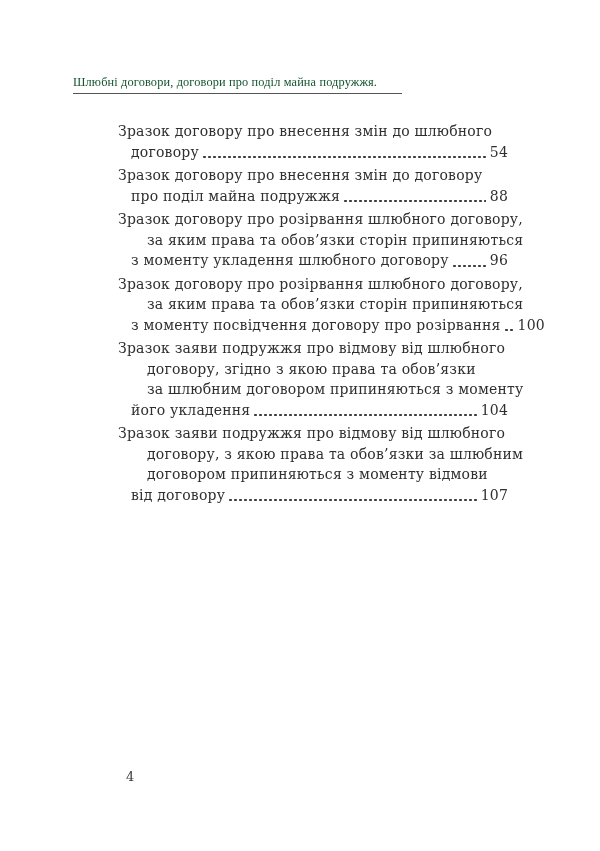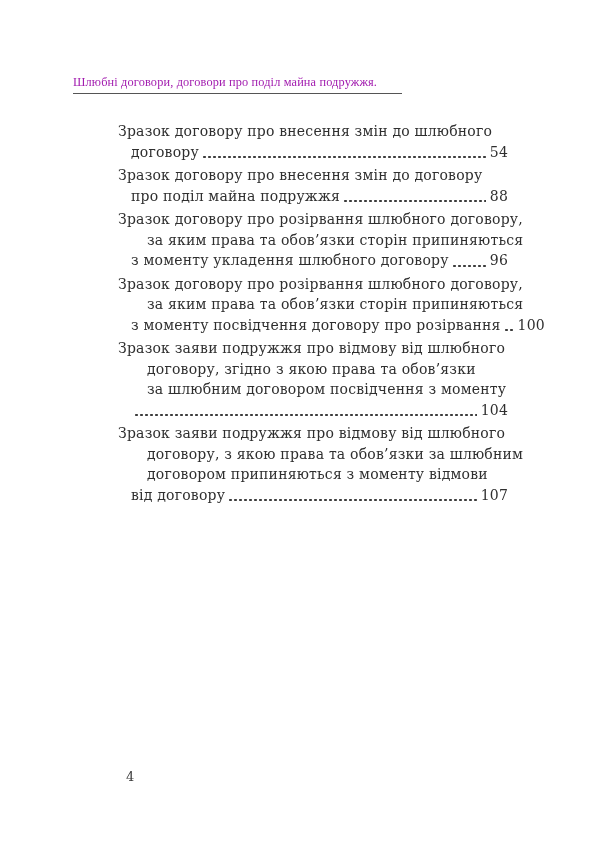--- a/index.html
+++ b/index.html
@@ -10,21 +10,21 @@
     font-family: "DejaVu Serif", serif;
     overflow: hidden;
   }
   .running-header {
     position: absolute;
     left: 73px; top: 75px;
     width: 329px;
     font-family: "Liberation Serif", serif;
     font-size: 12.3px;
     letter-spacing: 0.15px;
-    color: #a21caf;
+    color: #14532d;
     border-bottom: 1.5px solid #555555;
     padding-bottom: 3px;
   }
   .toc {
     position: absolute;
     left: 118px; top: 121px;
     width: 390px;
     font-size: 14px;
     line-height: 20.5px;
     letter-spacing: 0.2px;
@@ -90,22 +90,23 @@
       <div class="line cont">за яким права та обов’язки сторін припиняються</div>
       <div class="lastline">
         <span class="tail">з моменту посвідчення договору про розірвання</span>
         <span class="leader"></span>
         <span class="pagenum">100</span>
       </div>
     </div>
     <div class="entry">
       <div class="line">Зразок заяви подружжя про відмову від шлюбного</div>
       <div class="line cont">договору, згідно з якою права та обов’язки</div>
-      <div class="line cont">за шлюбним договором посвідчення з моменту</div>
+      <div class="line cont">за шлюбним договором припиняються з моменту</div>
       <div class="lastline">
+        <span class="tail">його укладення</span>
         <span class="leader"></span>
         <span class="pagenum">104</span>
       </div>
     </div>
     <div class="entry">
       <div class="line">Зразок заяви подружжя про відмову від шлюбного</div>
       <div class="line cont">договору, з якою права та обов’язки за шлюбним</div>
       <div class="line cont">договором припиняються з моменту відмови</div>
       <div class="lastline">
         <span class="tail">від договору</span>

